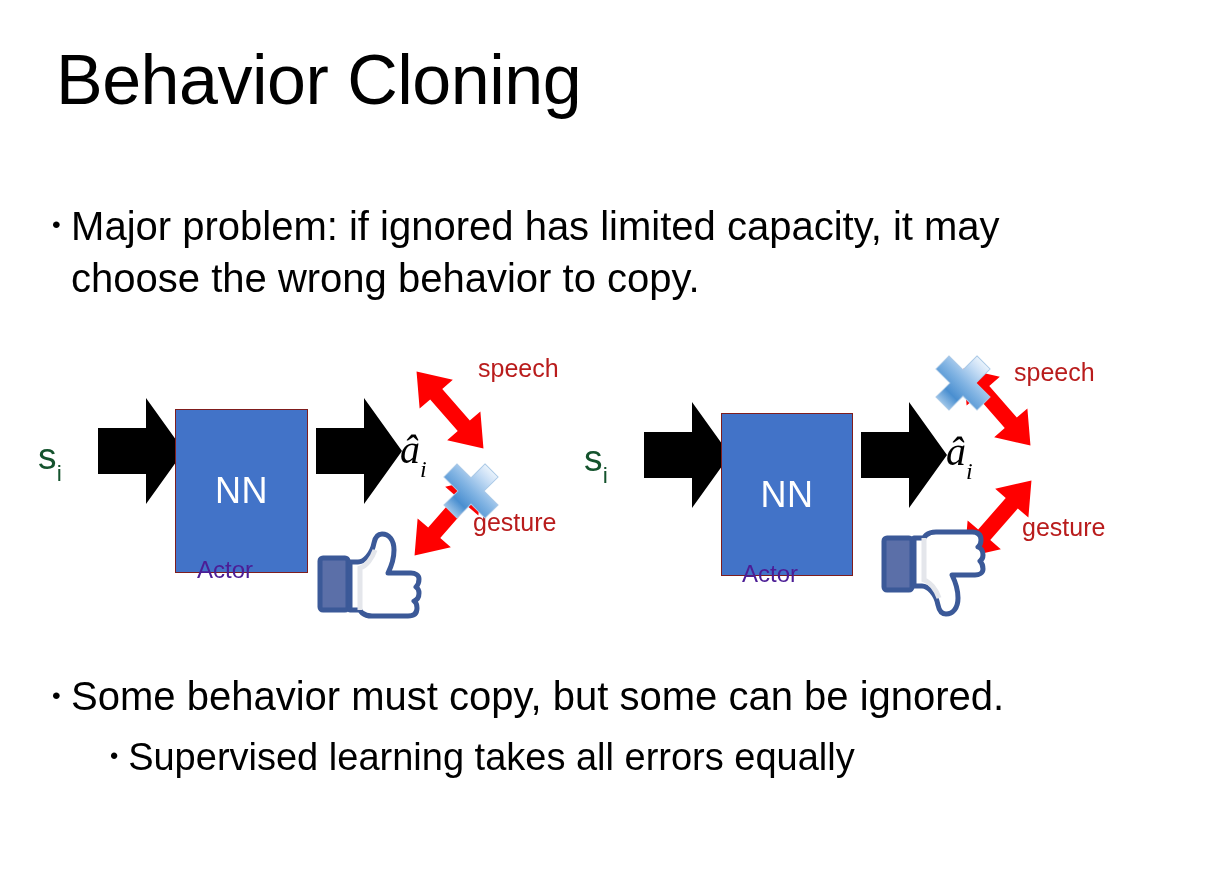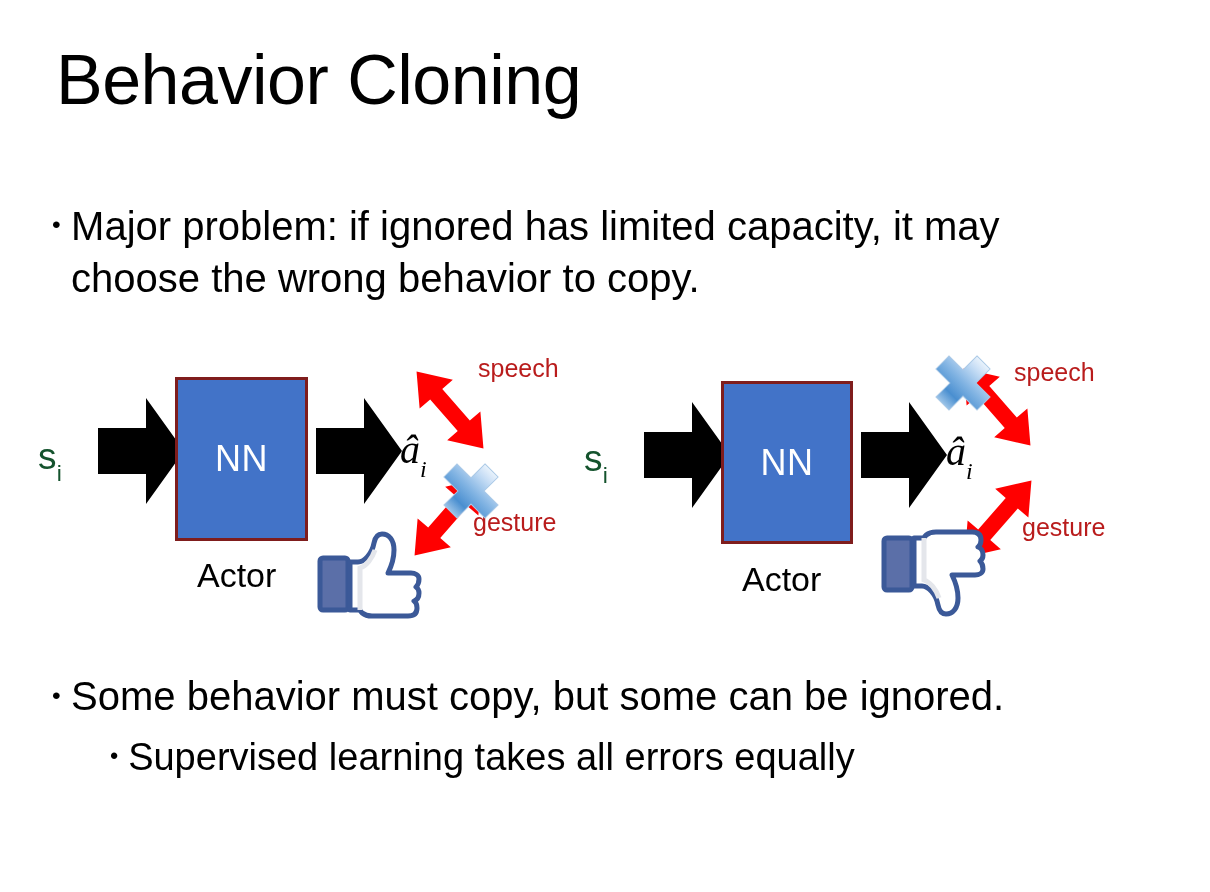--- a/index.html
+++ b/index.html
@@ -97,38 +97,39 @@
     font-size: 0.62em;
     vertical-align: sub;
     position: relative;
     top: 0.16em;
     left: 0.01em;
   }
 
   .nn-box {
     position: absolute;
     background: #4273C8;
-    border: 3px solid #7f1d1d;
+    border: 1px solid #7f1d1d;
     box-sizing: border-box;
     display: flex;
     align-items: center;
     justify-content: center;
+    margin-top: 32px;
   }
   .nn-box .nn-text {
     color: #ffffff;
     font-size: 36px;
     font-weight: 400;
     letter-spacing: 0.5px;
   }
 
   .actor-label {
     position: absolute;
-    font-size: 34px;
-    line-height: 1;
-    color: #000000;
+    font-size: 24px;
+    line-height: 1;
+    color: #4c1d95;
     white-space: nowrap;
   }
 
   .block-arrow {
     position: absolute;
   }
   .block-arrow svg { display: block; }
 
   .ahat-label {
     position: absolute;

